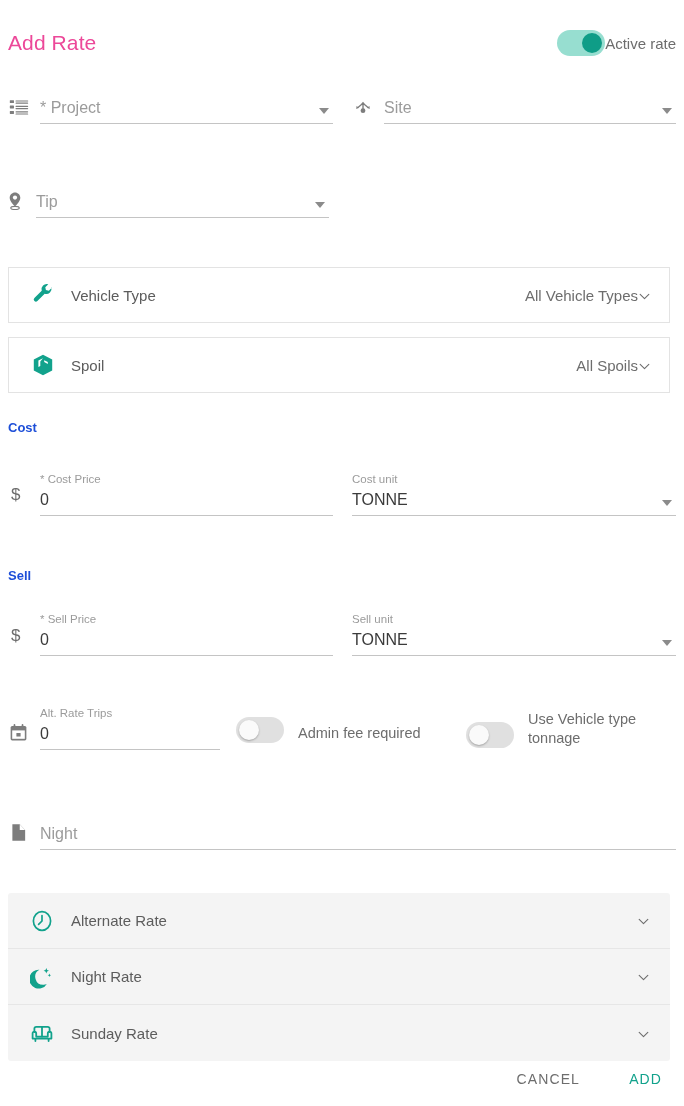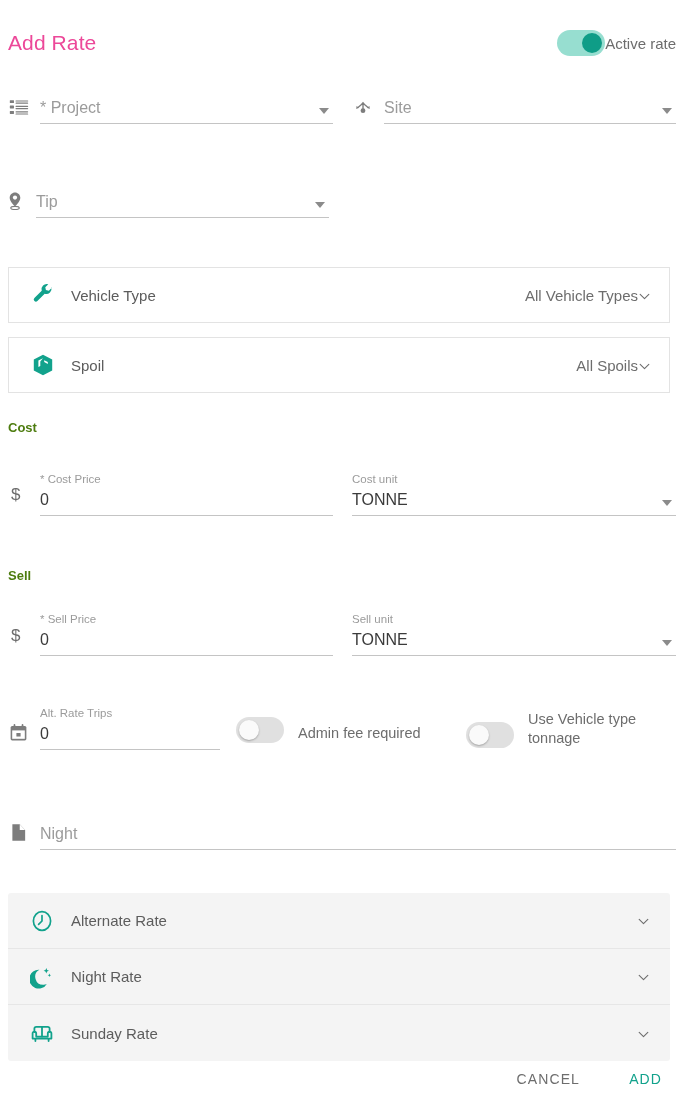--- a/index.html
+++ b/index.html
@@ -51,21 +51,21 @@
     position:absolute; left:8px; width:662px; height:56px;
     border:1px solid #e3e3e3; border-radius:0; background:#fff;
     display:flex; align-items:center; padding:0 18px 0 22px;
   }
   .card .c-icon { width:24px; height:24px; flex:0 0 auto; margin-right:16px; }
   .card .c-label { font-size:15px; color:#5c5c5c; flex:1 1 auto; }
   .card .c-value { font-size:15px; color:#6d6d6d; }
   .chev { width:13px; height:13px; flex:0 0 auto; }
 
   
-  .sect { position:absolute; left:8px; font-size:13px; font-weight:bold; color:#4d7c0f; }
+  .sect { position:absolute; left:8px; font-size:13px; font-weight:bold; color:#1d4ed8; }
 
   
   .dollar { position:absolute; font-size:17px; color:#6d6d6d; }
 
   
   .tg { position:absolute; display:flex; align-items:flex-end; gap:14px; }
   .tg .tg-label { font-size:14.5px; color:#6d6d6d; line-height:19px; max-width:130px; }
 
   
   .acc { position:absolute; left:8px; width:662px; background:#f4f4f4; border-radius:3px; overflow:hidden; }

